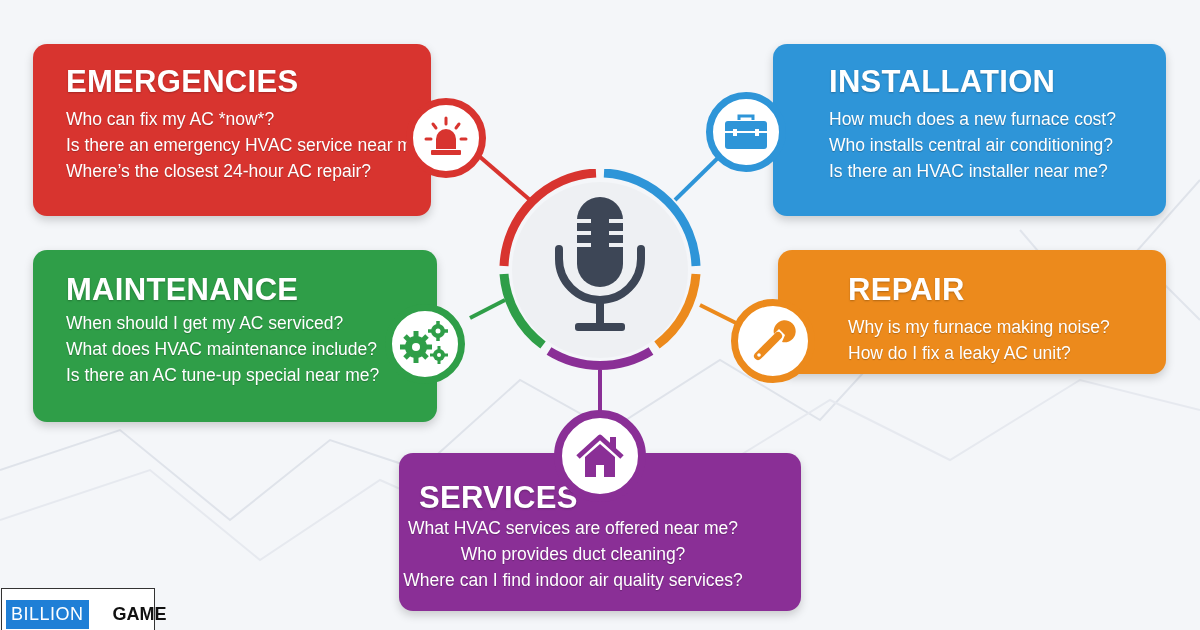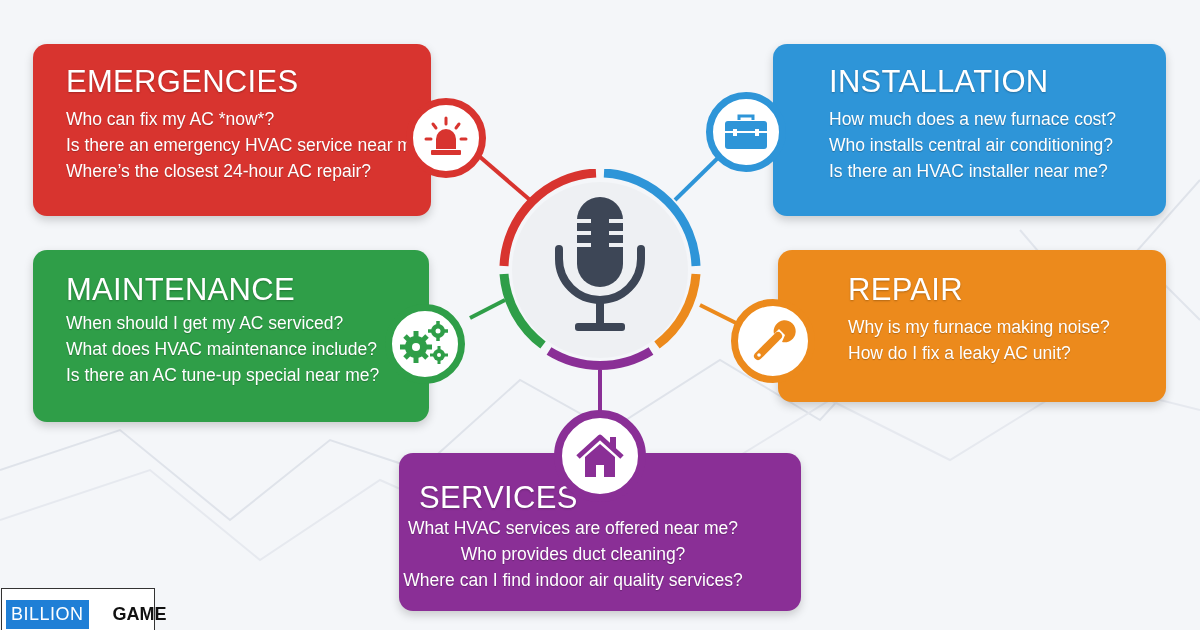--- a/index.html
+++ b/index.html
@@ -1,27 +1,27 @@
 <!DOCTYPE html>
 <html><head>
 <meta charset="utf-8">
 <style>
   html,body{margin:0;padding:0;}
   body{width:1200px;height:630px;overflow:hidden;background:#f4f6f9;font-family:"Liberation Sans",sans-serif;position:relative;}
   .bg{position:absolute;left:0;top:0;width:1200px;height:630px;}
   .card{position:absolute;border-radius:14px;color:#fff;box-shadow:0 4px 10px rgba(0,0,0,0.18);}
-  .card h2{margin:0;font-size:31px;font-weight:normal;letter-spacing:0.3px;text-shadow:0 1px 2px rgba(0,0,0,0.25);}
+  .card h2{margin:0;font-size:31px;font-weight:bold;letter-spacing:0.3px;text-shadow:0 1px 2px rgba(0,0,0,0.25);}
   .card .q{font-size:17.5px;line-height:26px;text-shadow:0 1px 1px rgba(0,0,0,0.25);white-space:nowrap;}
   .em{left:33px;top:44px;width:398px;height:172px;background:#d8342f;}
   .em .inner{position:absolute;left:33px;top:20px;}
   .ins{left:773px;top:44px;width:393px;height:172px;background:#2e95d8;}
   .ins .inner{position:absolute;left:56px;top:20px;}
-  .ma{left:33px;top:250px;width:396px;height:172px;background:#2f9e48;}
+  .ma{left:33px;top:250px;width:396px;height:172px;background:#2f9e48;padding-left:8px;}
   .ma .inner{position:absolute;left:33px;top:22px;}
-  .re{left:778px;top:250px;width:388px;height:152px;background:#ec8a1c;}
+  .re{left:778px;top:250px;width:388px;height:124px;background:#ec8a1c;}
   .re .inner{position:absolute;left:70px;top:22px;}
   .se{left:399px;top:453px;width:402px;height:158px;background:#8a2f96;}
   .se h2{position:absolute;left:20px;top:27px;}
   .se .qs{position:absolute;left:0;width:348px;top:62px;text-align:center;}
   .badge{position:absolute;width:80px;height:80px;border-radius:50%;background:#fff;display:flex;align-items:center;justify-content:center;box-sizing:border-box;}
   .center{position:absolute;left:499px;top:169px;width:202px;height:202px;}
   .logo{position:absolute;left:1px;top:588px;width:154px;height:52px;border:1.5px solid #333;background:#fff;box-sizing:border-box;display:flex;align-items:center;padding-left:4px;}
   .logo .b{background:#1f7fd6;color:#fff;font-size:18px;padding:4px 5px;letter-spacing:0.5px;}
   .logo .g{color:#111;font-weight:bold;font-size:18px;margin-left:24px;}
 </style>

